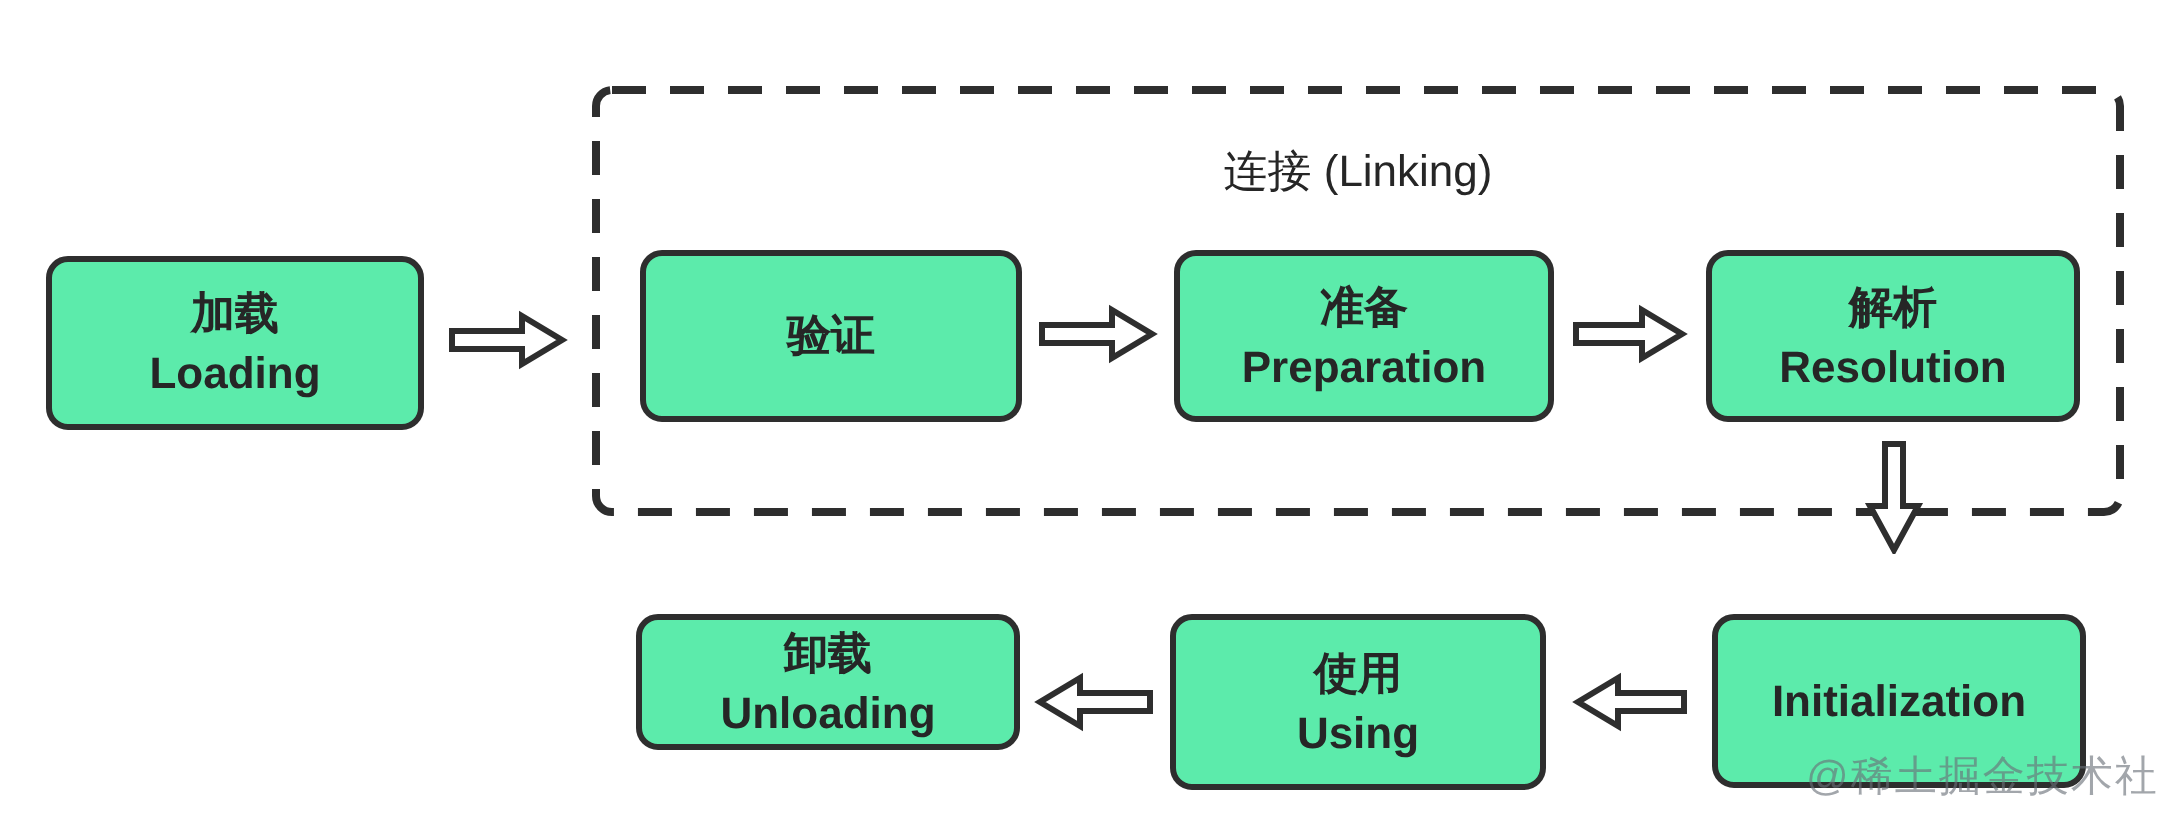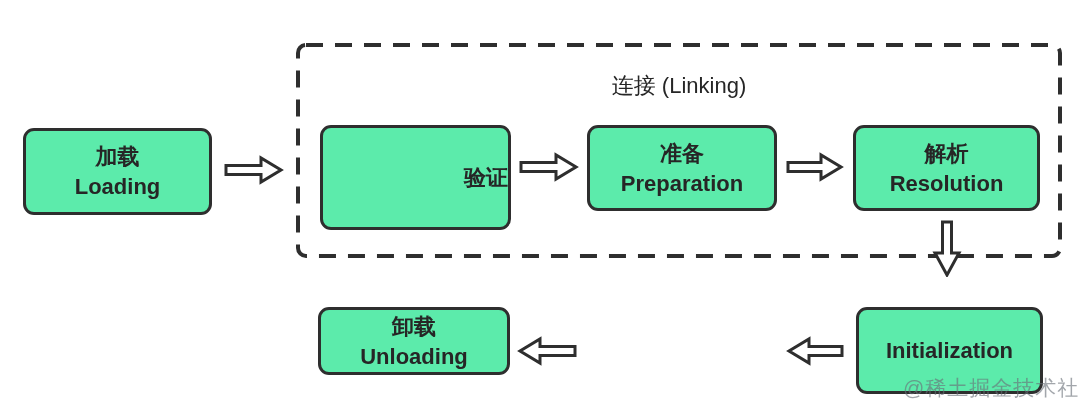--- a/index.html
+++ b/index.html
@@ -85,39 +85,43 @@
       <rect x="2" y="2" width="762" height="211" rx="8" ry="8" fill="none" stroke="#2e2e2e" stroke-width="4" stroke-dasharray="17 12"></rect>
     </svg>
     <div class="group-title">连接 (Linking)</div>
   </div>
 
   <div class="node" style="left:23px; top:128px; width:189px; height:87px;">
     <div class="zh">加载</div>
     <div class="en">Loading</div>
   </div>
 
-  <div class="node" style="left:320px; top:125px; width:191px; height:105px;align-items:flex-end;">
+  <div class="node" style="left:320px; top:125px; width:191px; height:86px;">
     <div class="zh">验证</div>
   </div>
 
   <div class="node" style="left:587px; top:125px; width:190px; height:86px;">
     <div class="zh">准备</div>
     <div class="en">Preparation</div>
   </div>
 
   <div class="node" style="left:853px; top:125px; width:187px; height:86px;">
     <div class="zh">解析</div>
     <div class="en">Resolution</div>
   </div>
 
   <div class="node" style="left:318px; top:307px; width:192px; height:68px;">
     <div class="zh">卸载</div>
     <div class="en">Unloading</div>
   </div>
 
+  <div class="node" style="left:585px; top:307px; width:188px; height:88px;">
+    <div class="zh">使用</div>
+    <div class="en">Using</div>
+  </div>
 
   <div class="node" style="left:856px; top:307px; width:187px; height:87px;">
     <div class="en">Initialization</div>
   </div>
 
   <div class="arrow" style="left:224px; top:155px;">
     <svg width="60" height="30" viewBox="0 0 60 30">
       <polygon points="2,10.5 37,10.5 37,3 57,15 37,27 37,19.5 2,19.5" fill="#ffffff" stroke="#2e2e2e" stroke-width="3" stroke-linejoin="miter"></polygon>
     </svg>
   </div>

